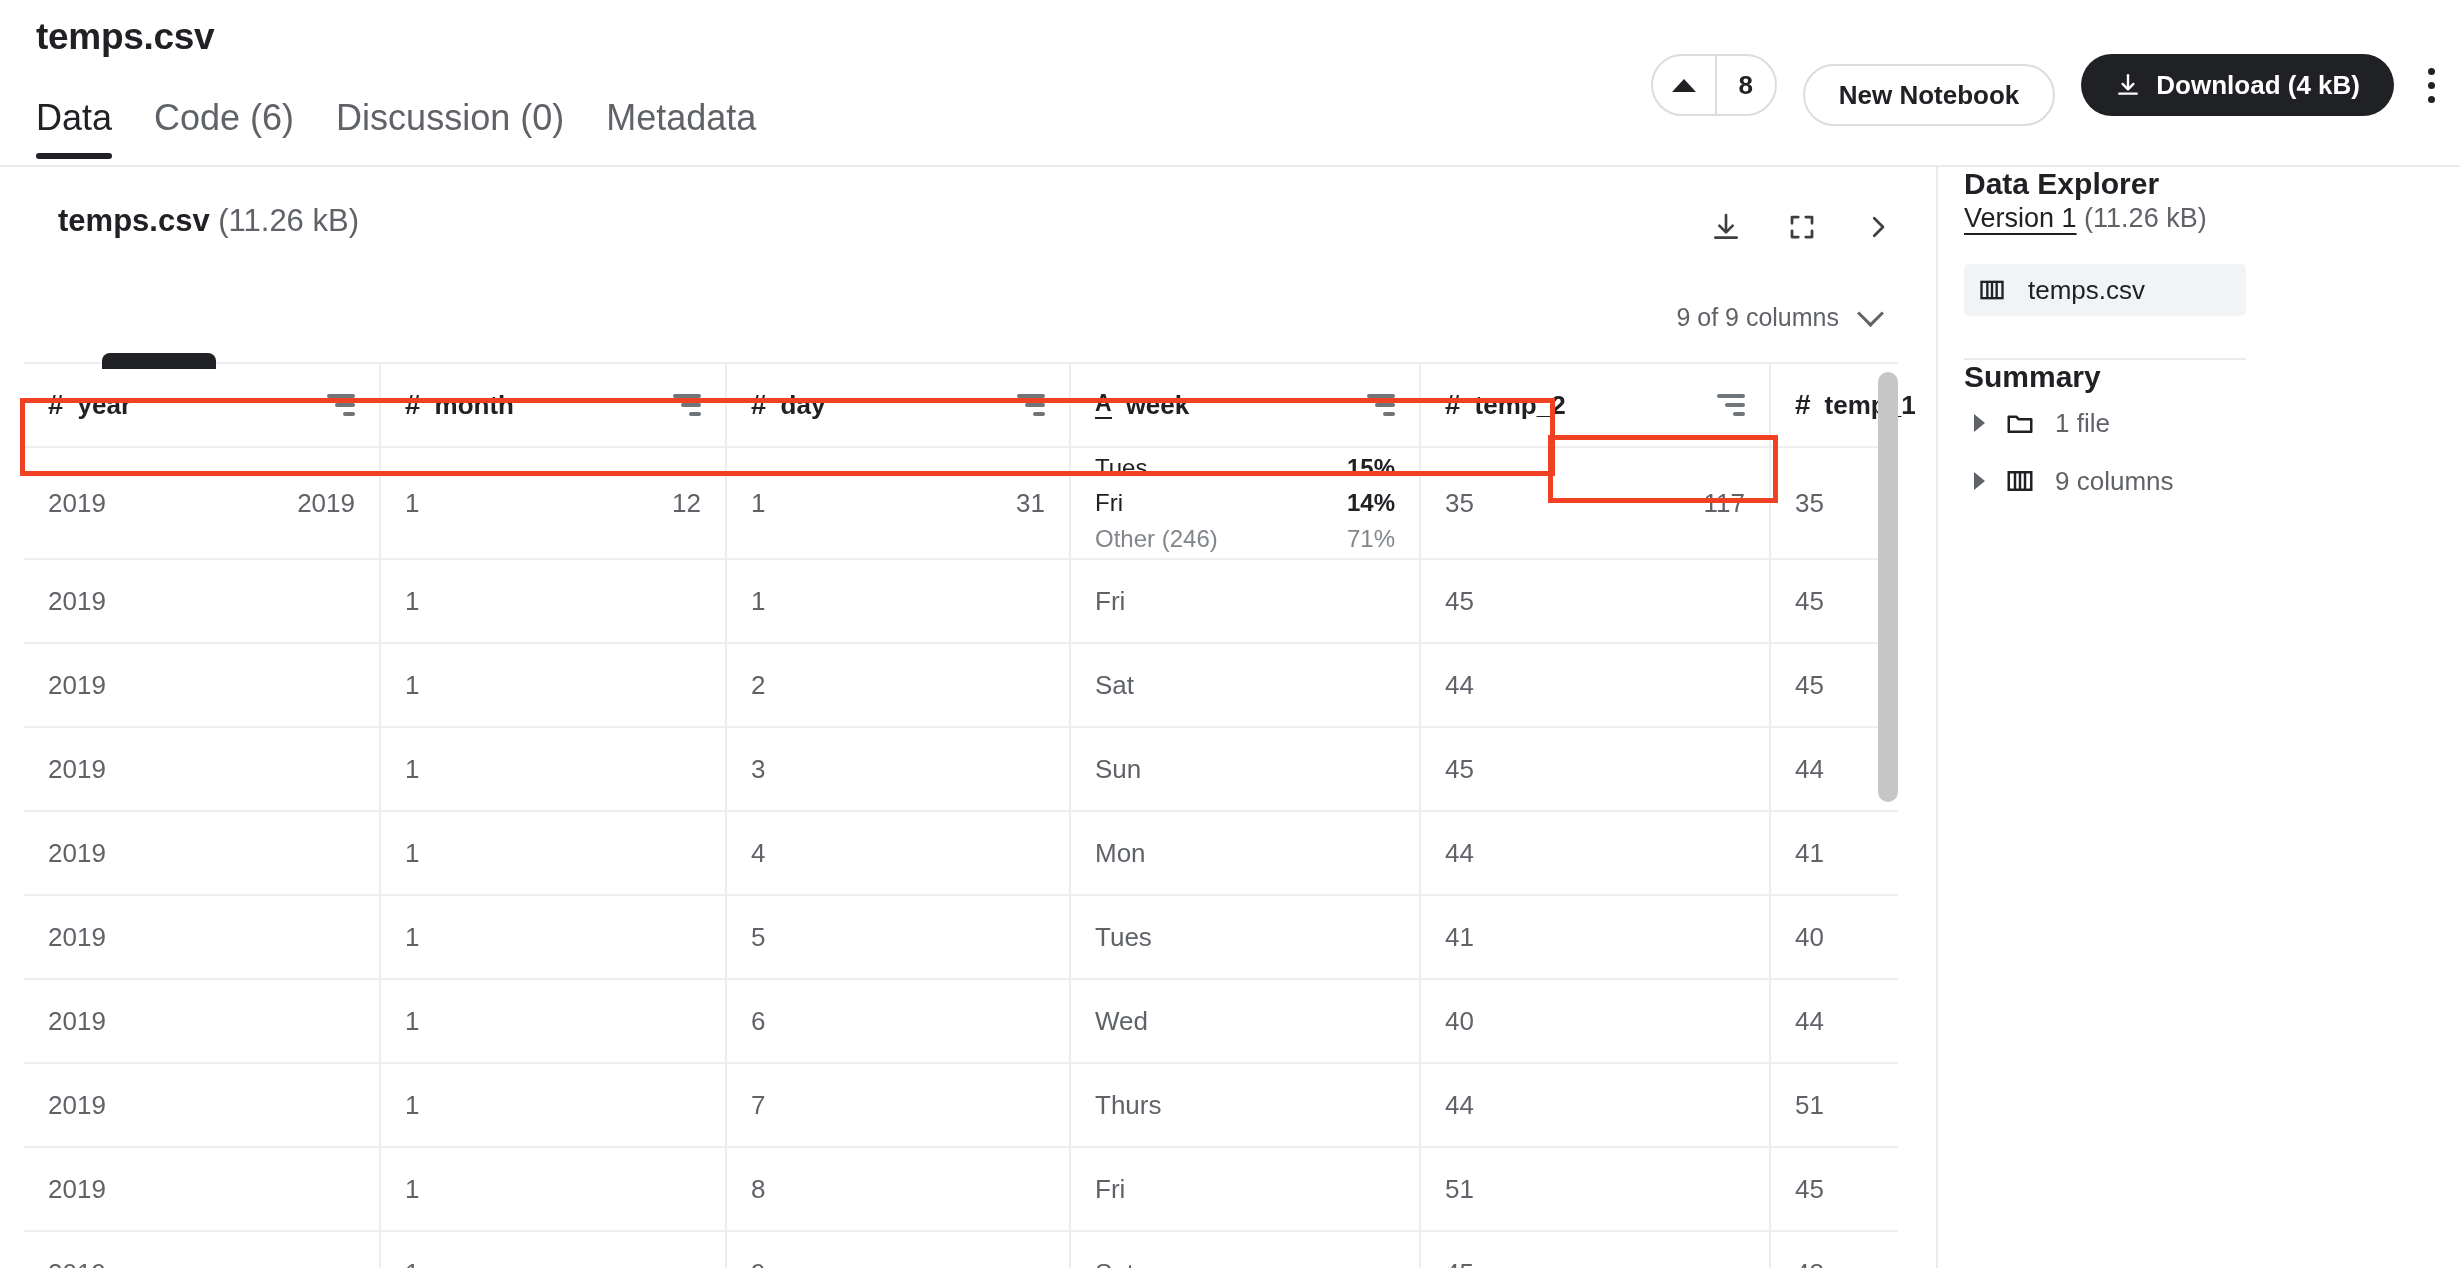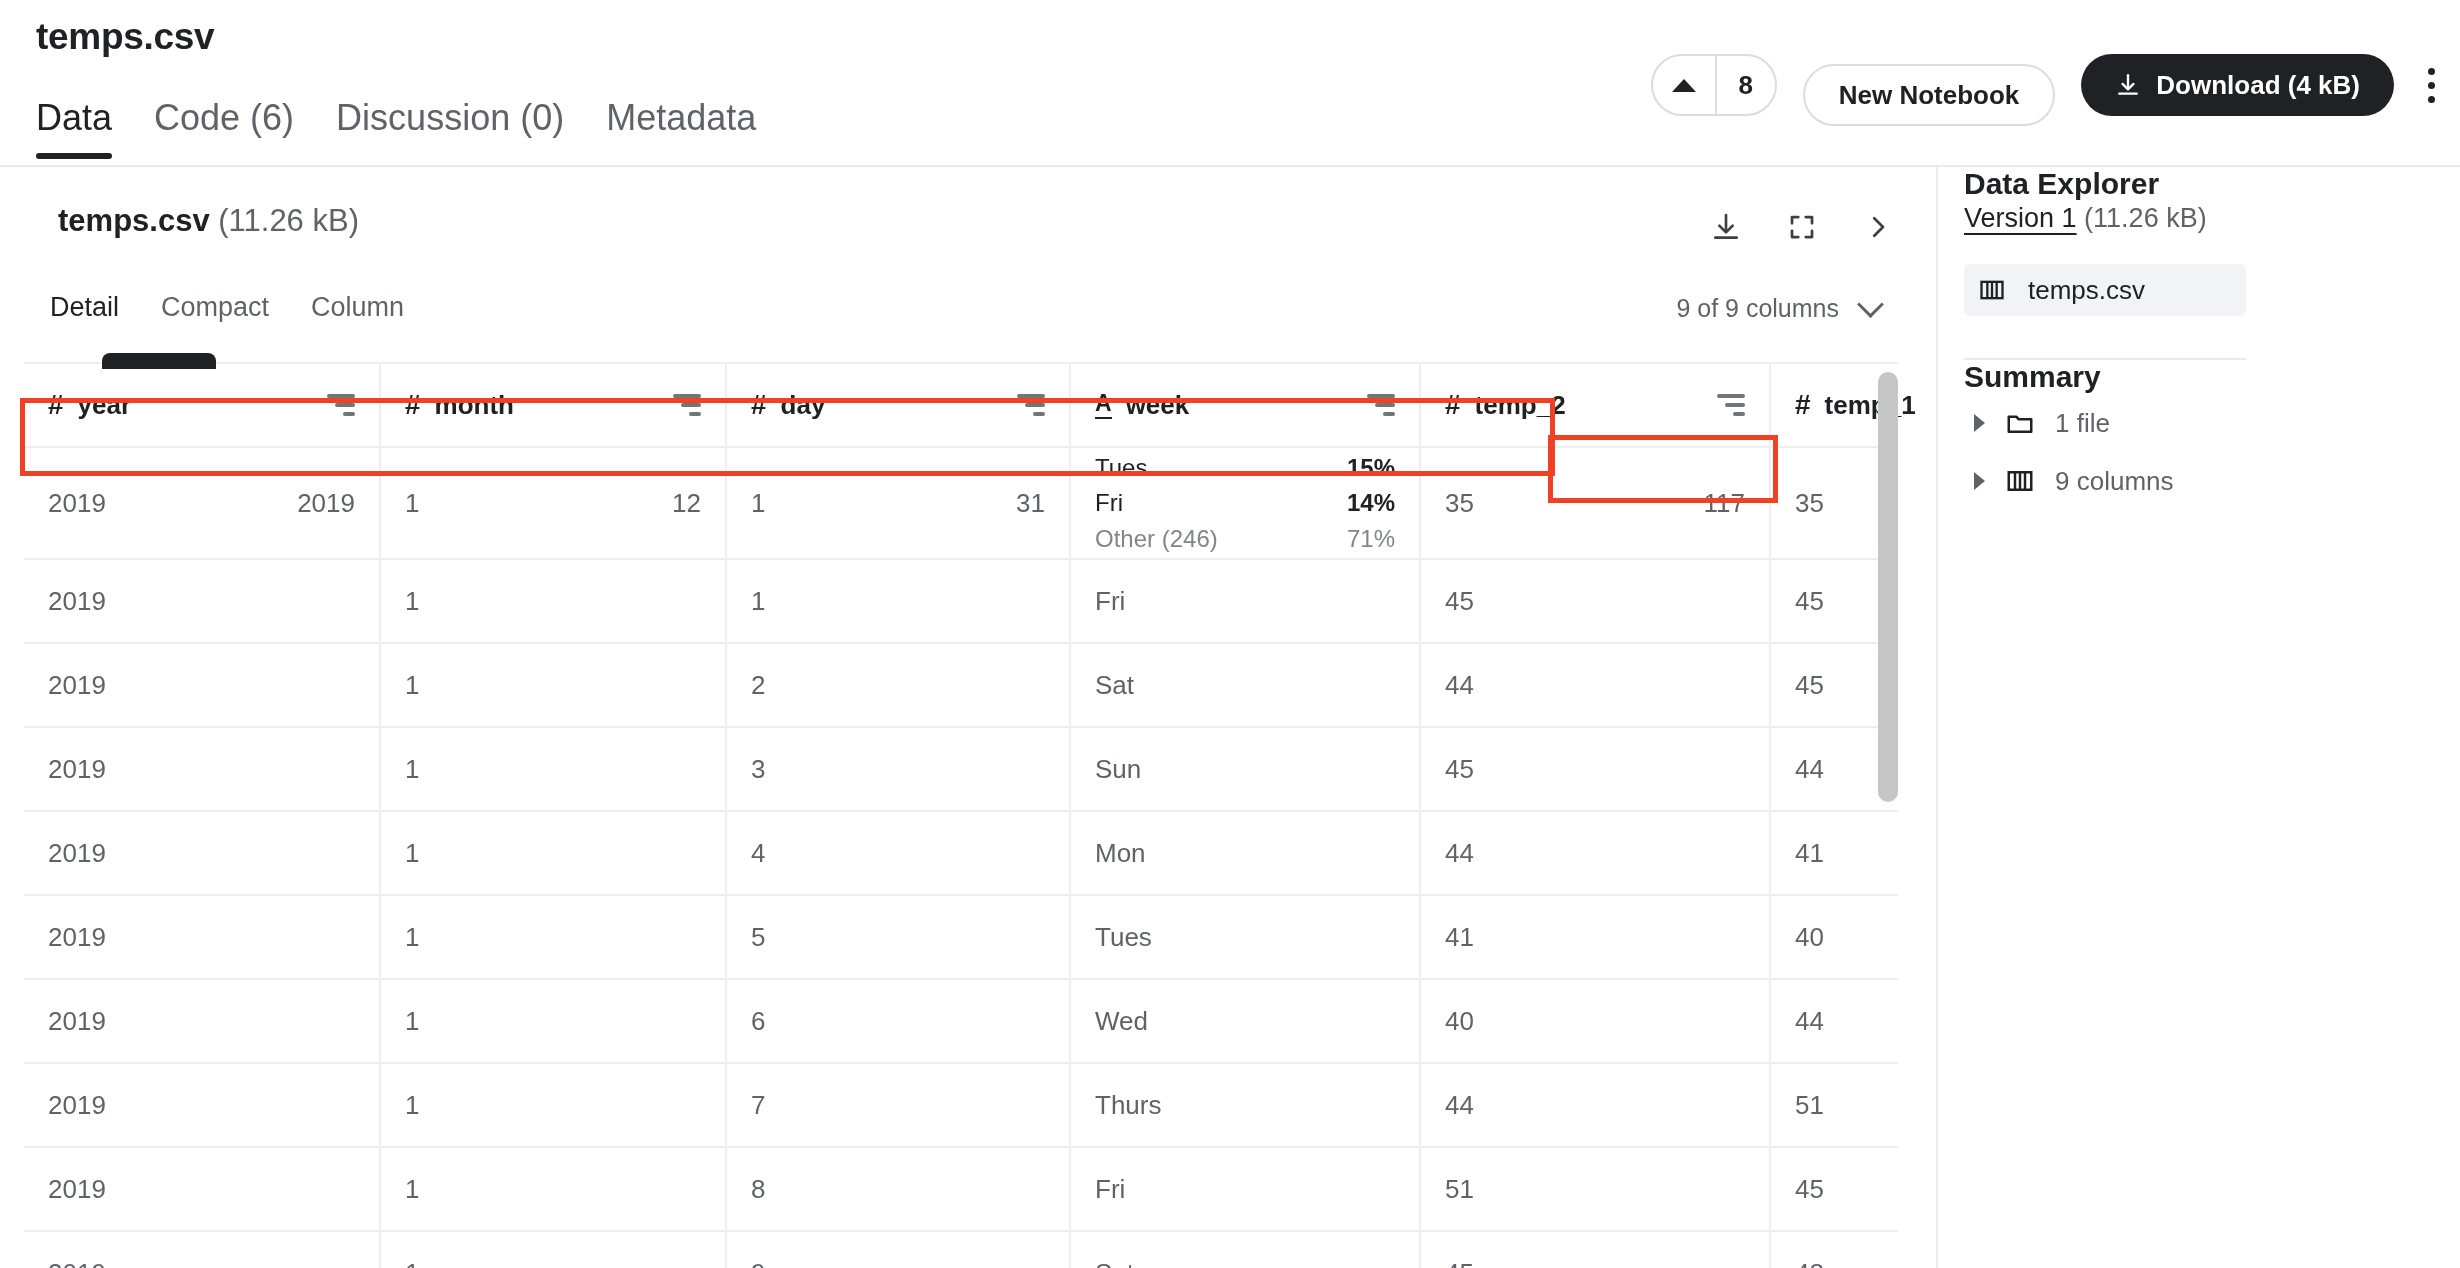--- a/index.html
+++ b/index.html
@@ -69,21 +69,21 @@
   .file-title b { font-weight:700; }
   .file-title span.size { color:#5f6368; font-weight:400; }
   .file-actions { position:absolute; right:38px; top:40px; display:flex; align-items:center; gap:36px; }
   .icon-btn { width:40px; height:40px; display:flex; align-items:center; justify-content:center; cursor:pointer; }
 
   
   .view-row { position:relative; height:70px; padding-left:46px; display:flex; align-items:flex-start; }
   .vtabs { display:flex; gap:34px; }
   .vtab { position:relative; font-size:27px; color:#5f6368; padding:0 4px 14px 4px; cursor:pointer; }
   .vtab.active { color:#202124; }
-  .colcount { position:absolute; right:56px; top:2px; display:flex; align-items:center; gap:22px;
+  .colcount { position:absolute; right:56px; top:11px; display:flex; align-items:center; gap:22px;
               font-size:25px; color:#5f6368; cursor:pointer; }
   .chev-d { width:19px; height:19px; border-right:3px solid #5f6368; border-bottom:3px solid #5f6368;
             transform:rotate(45deg); margin-top:-9px; }
 
   
   .table-wrap { position:relative; margin-left:24px; width:1890px; }
   .grid-tab-nub { position:absolute; left:78px; top:-9px; width:114px; height:16px;
                   background:#202124; border-radius:8px 8px 0 0; }
 
   table.grid { border-collapse:collapse; table-layout:fixed; width:1874px; }
@@ -231,31 +231,20 @@
           </div>
           <div class="icon-btn">
             <svg width="30" height="30" viewBox="0 0 24 24" fill="none" stroke="#3c4043" stroke-width="2.2" stroke-linecap="round" stroke-linejoin="round">
               <path d="M9 5l7 7-7 7"></path>
             </svg>
           </div>
         </div>
       </div>
 
       <div class="view-row">
-        <div class="vtabs">
-          <div class="vtab active">
-            <span>Detail</span>
-          </div>
-          <div class="vtab">
-            <span>Compact</span>
-          </div>
-          <div class="vtab">
-            <span>Column</span>
-          </div>
-        </div>
         <div class="colcount">
           <span>9 of 9 columns</span>
           <span class="chev-d"></span>
         </div>
       </div>
 
       <div class="table-wrap">
         <div class="grid-tab-nub"></div>
 
         <table class="grid">

